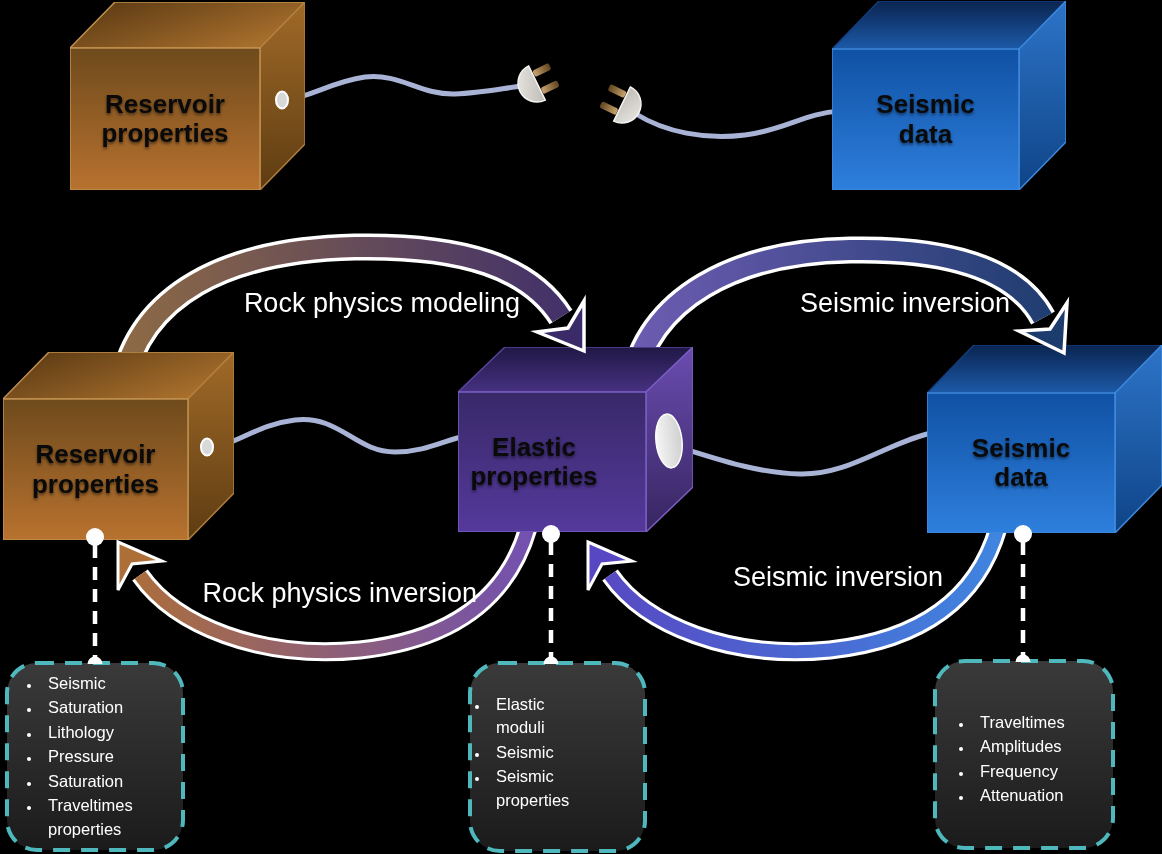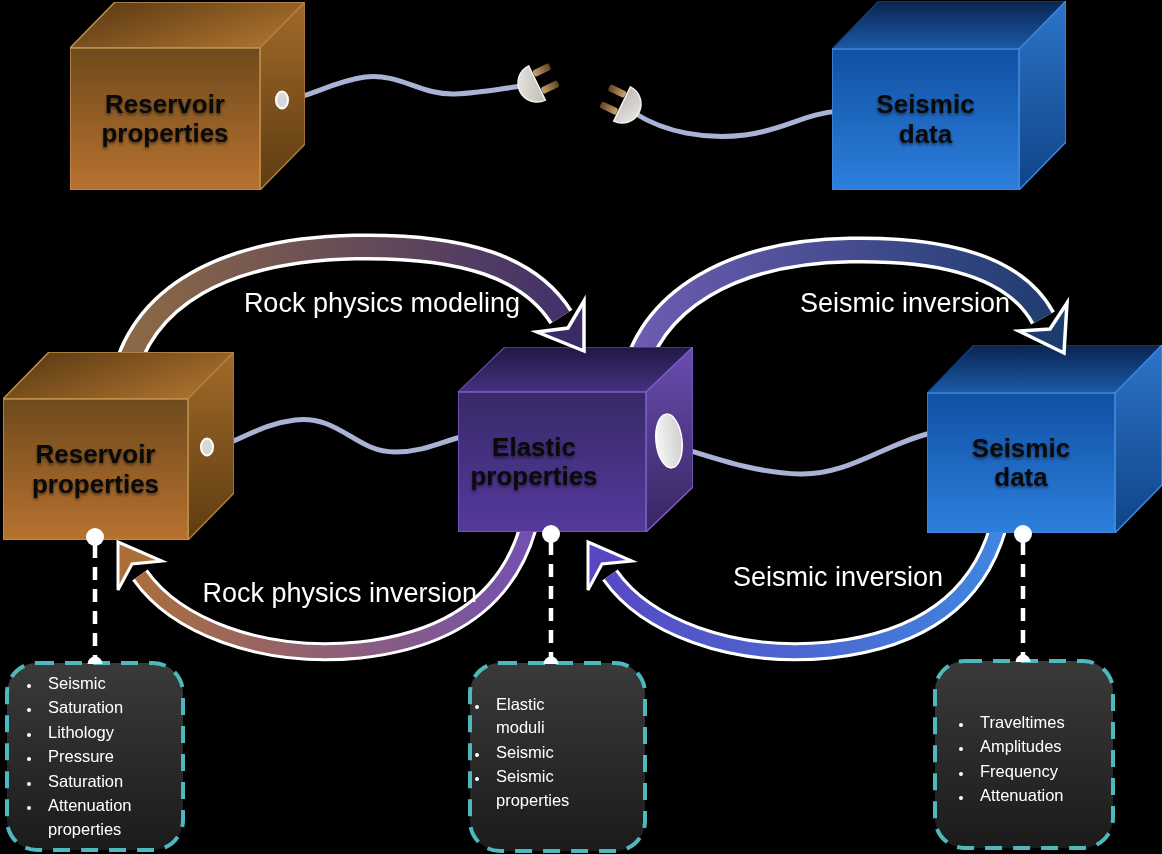--- a/index.html
+++ b/index.html
@@ -200,21 +200,21 @@
   <div class="arrow-label" style="left:157px;top:576px;width:320px">Rock physics inversion</div>
   <div class="arrow-label" style="left:623px;top:560px;width:320px">Seismic inversion</div>
 
   <div class="list-box l1" style="left:7px;top:663px;width:176px;height:187px">
     <ul>
         <li>Seismic</li>
         <li>Saturation</li>
         <li>Lithology</li>
         <li>Pressure</li>
         <li>Saturation</li>
-        <li>Attenuation properties</li>
+        <li>Traveltimes properties</li>
       </ul>
   </div>
   <div class="list-box l2" style="left:449px;top:663px;width:175px;height:188px">
     <ul>
         <li>Elastic moduli</li>
         <li>Seismic</li>
         <li>Seismic properties</li>
       </ul>
   </div>
   <div class="list-box l3" style="left:935px;top:661px;width:178px;height:187px">

